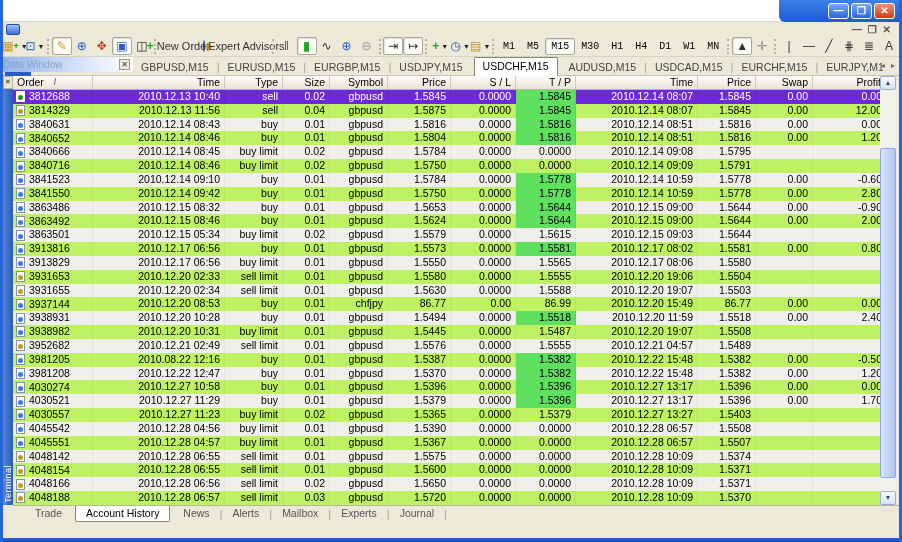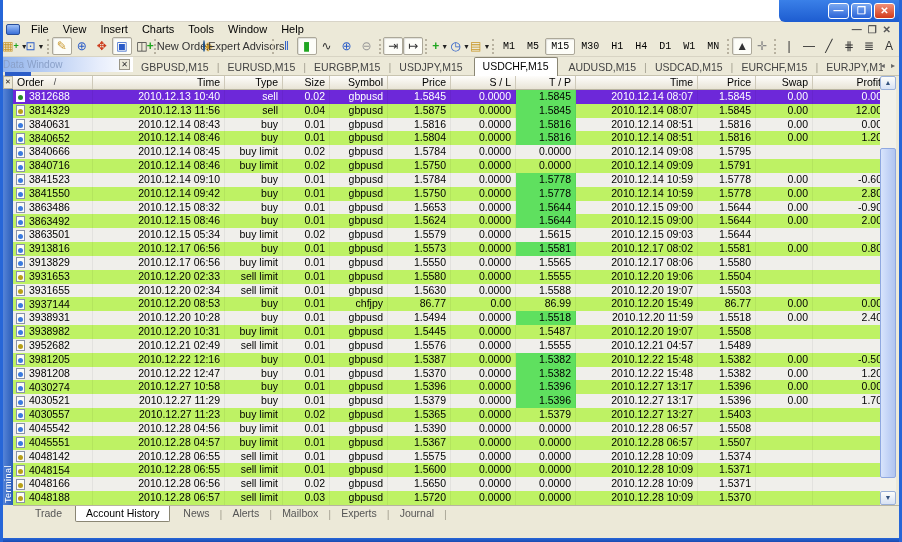--- a/index.html
+++ b/index.html
@@ -122,29 +122,20 @@
     <div class="corner"></div>
     <div class="winbtns">
       <div class="winbtn">—</div>
       <div class="winbtn">❐</div>
       <div class="winbtn close">✕</div>
     </div>
   </div>
 
   <div id="menubar">
     <div class="appicon"></div>
-    <div id="menu-items" style="display:flex;">
-        <span class="menu-item">File</span>
-        <span class="menu-item">View</span>
-        <span class="menu-item">Insert</span>
-        <span class="menu-item">Charts</span>
-        <span class="menu-item">Tools</span>
-        <span class="menu-item">Window</span>
-        <span class="menu-item">Help</span>
-      </div>
     <div class="childctrls">
       <span>—</span>
       <span>❐</span>
       <span>✕</span>
     </div>
   </div>
 
   <div id="toolbar">
     <span class="tbtn">
         <span class="glyph g-gold">▦</span>
@@ -629,21 +620,21 @@
           <div class="cell c8">2010.12.21 04:57</div>
           <div class="cell c9">1.5489</div>
           <div class="cell c10"></div>
           <div class="cell c11"></div>
         </div>
         <div class="row">
           <div class="cell c0">
             <span class="doc buy"></span>
             <span>3981205</span>
           </div>
-          <div class="cell c1">2010.12.22 12:16</div>
+          <div class="cell c1">2010.08.22 12:16</div>
           <div class="cell c2">buy</div>
           <div class="cell c3">0.01</div>
           <div class="cell c4">gbpusd</div>
           <div class="cell c5">1.5387</div>
           <div class="cell c6">0.0000</div>
           <div class="cell c7 green">1.5382</div>
           <div class="cell c8">2010.12.22 15:48</div>
           <div class="cell c9">1.5382</div>
           <div class="cell c10">0.00</div>
           <div class="cell c11">-0.50</div>

